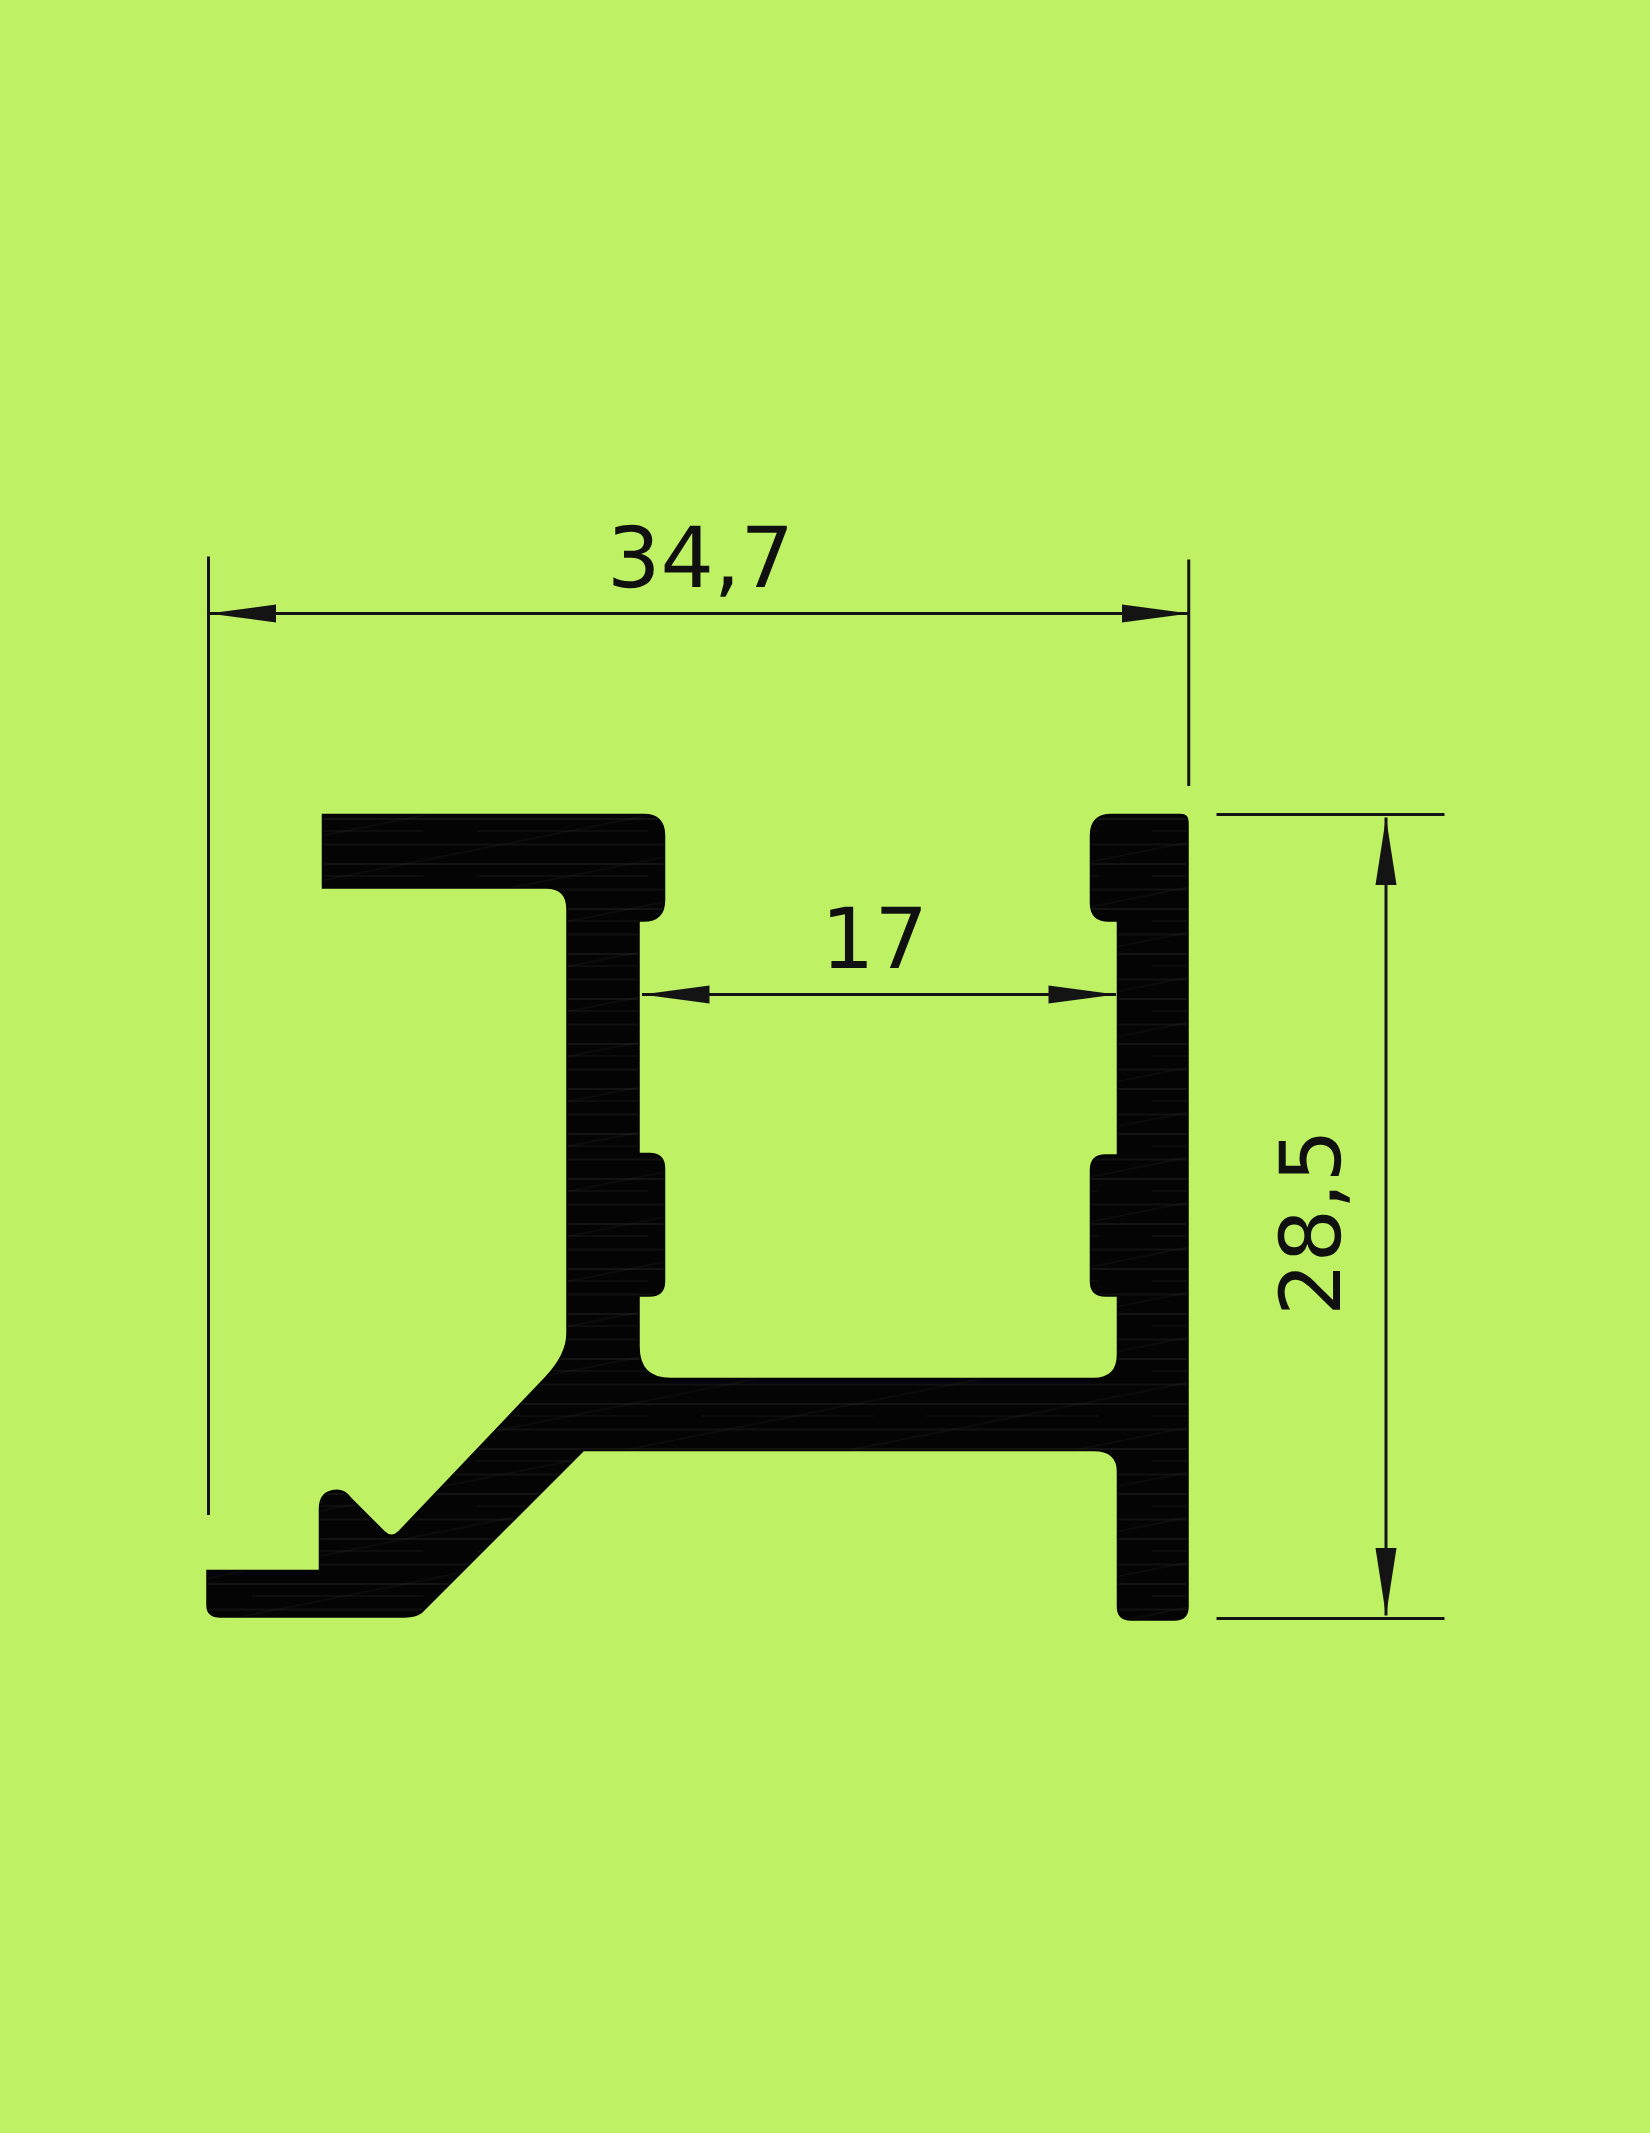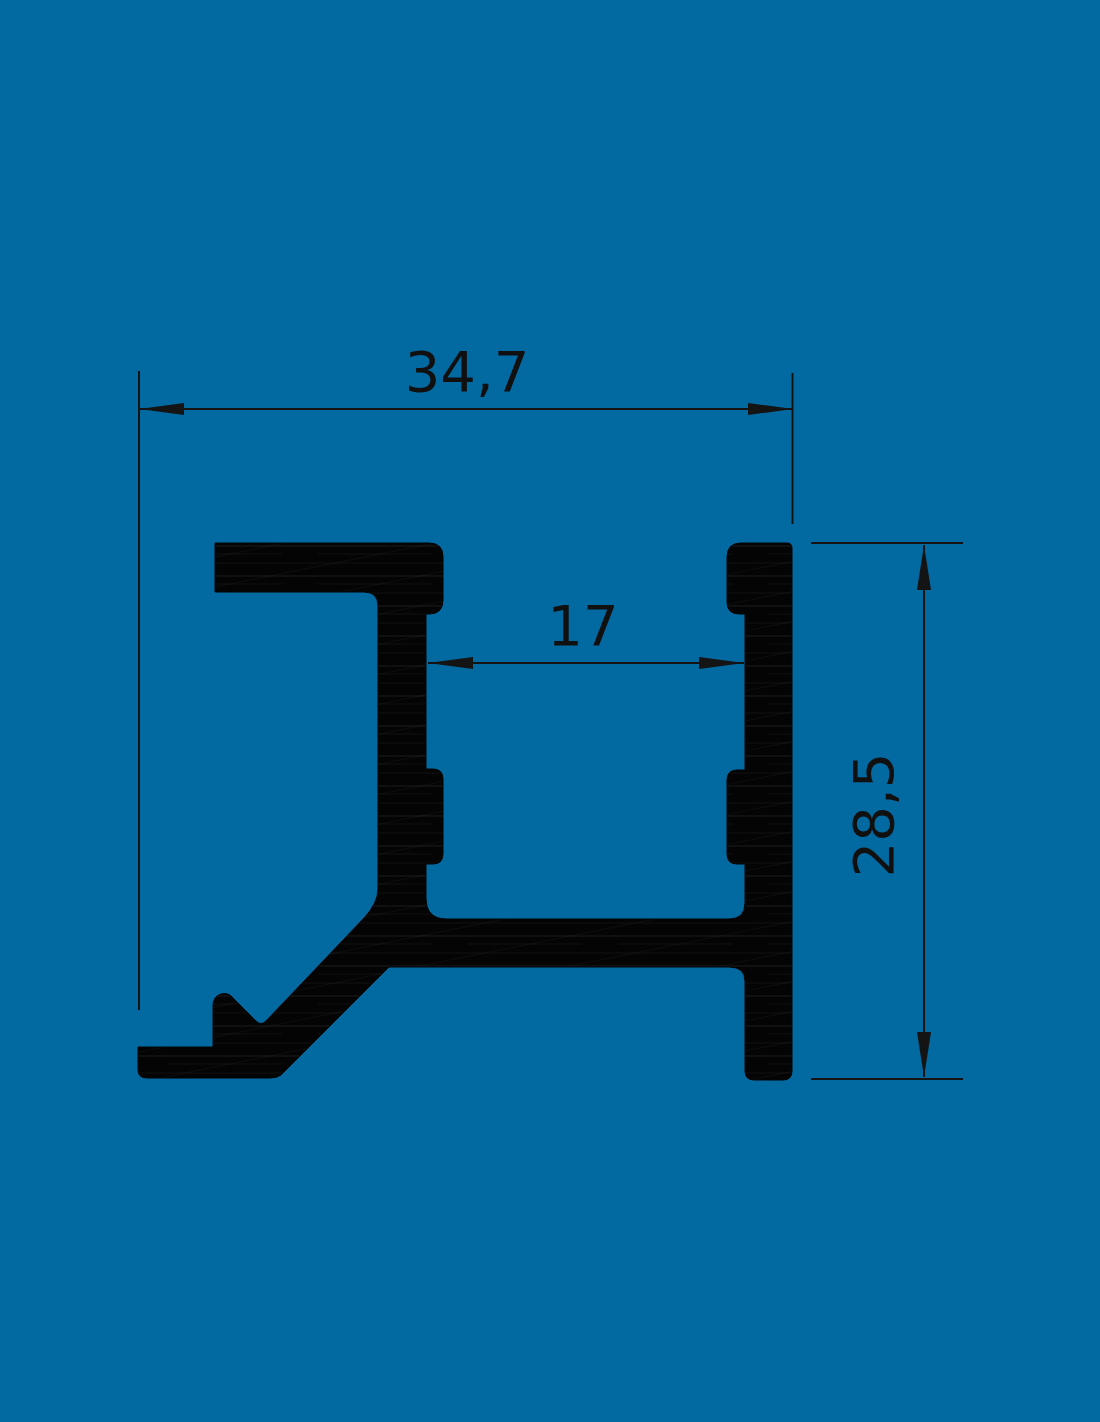--- a/index.html
+++ b/index.html
@@ -1,16 +1,16 @@
 <!DOCTYPE html>
 <html><head>
 <meta charset="utf-8">
 <style>
   html,body{margin:0;padding:0;background:#ffffff;}
-  .canvas{position:relative;width:1100px;height:1422px;background:#0369a1;overflow:hidden;
+  .canvas{position:relative;width:1100px;height:1422px;background:#bef264;overflow:hidden;
           font-family:"DejaVu Sans","Liberation Sans",sans-serif;}
   svg{position:absolute;left:0;top:0;}
   text{font-family:"DejaVu Sans","Liberation Sans",sans-serif;}
 </style>
 </head>
 <body>
 
 <div class="canvas">
   <svg width="1100" height="1422" viewBox="0 0 1100 1422">
 

